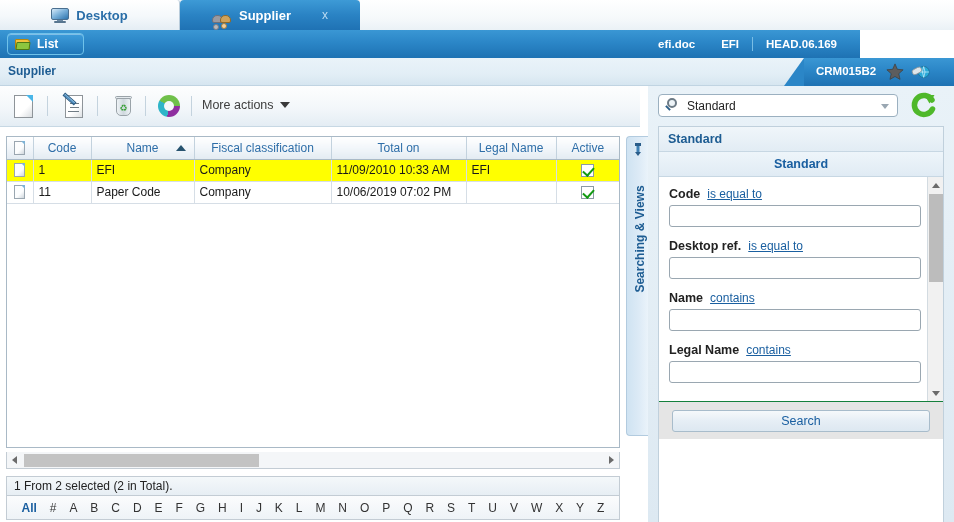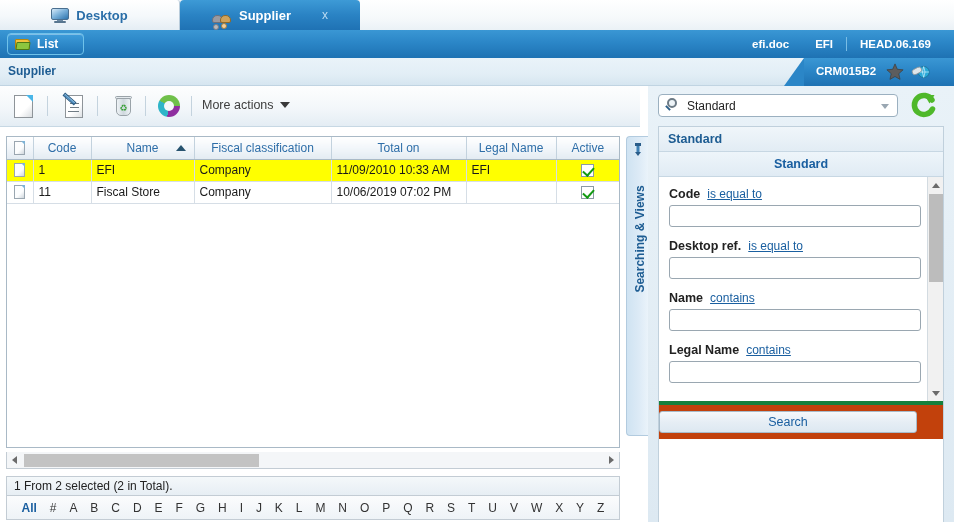--- a/index.html
+++ b/index.html
@@ -62,21 +62,21 @@
   .ico-people .p {position:absolute; bottom:0;}
   .ico-people .head {width:6px;height:6px;border-radius:50%;position:absolute;}
   .ico-people .body {width:11px;height:8px;border-radius:5px 5px 2px 2px;position:absolute;bottom:0;}
   .ico-people .p1 .head{background:#b8b8bb;border:1px solid #7e7e84;left:1px;top:1px;}
   .ico-people .p1 .body{background:#9a9aa1;border:1px solid #70707a;left:0px;}
   .ico-people .p2 .head{background:#f0cfa0;border:1px solid #a8803f;left:9px;top:0px;}
   .ico-people .p2 .body{background:#cfa25a;border:1px solid #8e6a2c;left:8px;}
 
   
   .banner {
-    position:absolute; left:0; top:30px; width:954px; height:28px;
+    position:absolute; left:0; top:30px; width:860px; height:28px;
     background: linear-gradient(#3a97d4 0%, #2b86c7 45%, #1e72b3 100%);
   }
   .listbtn {
     position:absolute; left:7px; top:3px; height:22px; width:77px;
     background: linear-gradient(#3e9ddb 0%, #1f76b8 100%);
     border:1px solid #6fc2ea; border-radius:4px;
     display:flex; align-items:center; gap:6px; padding-left:7px;
     color:#fff; font-weight:bold; font-size:12px;
     box-shadow: inset 0 1px 0 rgba(255,255,255,.35);
     cursor:pointer;
@@ -277,22 +277,22 @@
   .vscroll {
     position:absolute; right:0; top:0; width:16px; height:224px;
     background:#f1f1f1; border-left:1px solid #d3dbe1;
   }
   .vs-arrow { width:16px; height:16px; display:flex; align-items:center; justify-content:center; cursor:pointer;}
   .vs-arrow.bot { position:absolute; bottom:0; left:0; }
   .vs-thumb { position:absolute; top:17px; left:1px; width:14px; height:88px; background:#bcbcbc; }
   .tri-u { width:0;height:0;border-left:4px solid transparent;border-right:4px solid transparent;border-bottom:5px solid #6b6b6b;}
   .tri-d { width:0;height:0;border-left:4px solid transparent;border-right:4px solid transparent;border-top:5px solid #6b6b6b;}
 
-  .searchrow { height:38px; display:flex; align-items:center; 
-    border-top:4px solid #15803d; background:#c2410c;}
+  .searchrow { height:38px; display:flex; align-items:center; justify-content:center;
+    border-top:1px solid #15803d; background:#e5e5e5;}
   .btn-search {
     width:258px; height:22px; border:1px solid #a8bccb; border-radius:3px;
     background: linear-gradient(#f6f9fb 0%, #e6eef5 50%, #dde8f1 100%);
     color:#1a5fa0; font-size:12.5px; font-family:"Liberation Sans", sans-serif;
     cursor:pointer;
   }
 </style>
 </head>
 <body>
 
@@ -436,21 +436,21 @@
           <td>EFI</td>
           <td class="c-center" style="border-right:none">
             <span class="chk"></span>
           </td>
         </tr>
         <tr>
           <td class="c-sel">
             <span class="ico-rowdoc"><span class="pg"></span><span class="fd"></span></span>
           </td>
           <td>11</td>
-          <td>Fiscal Store</td>
+          <td>Paper Code</td>
           <td>Company</td>
           <td>10/06/2019 07:02 PM</td>
           <td></td>
           <td class="c-center" style="border-right:none">
             <span class="chk"></span>
           </td>
         </tr>
       </tbody>
     </table>
   </div>

